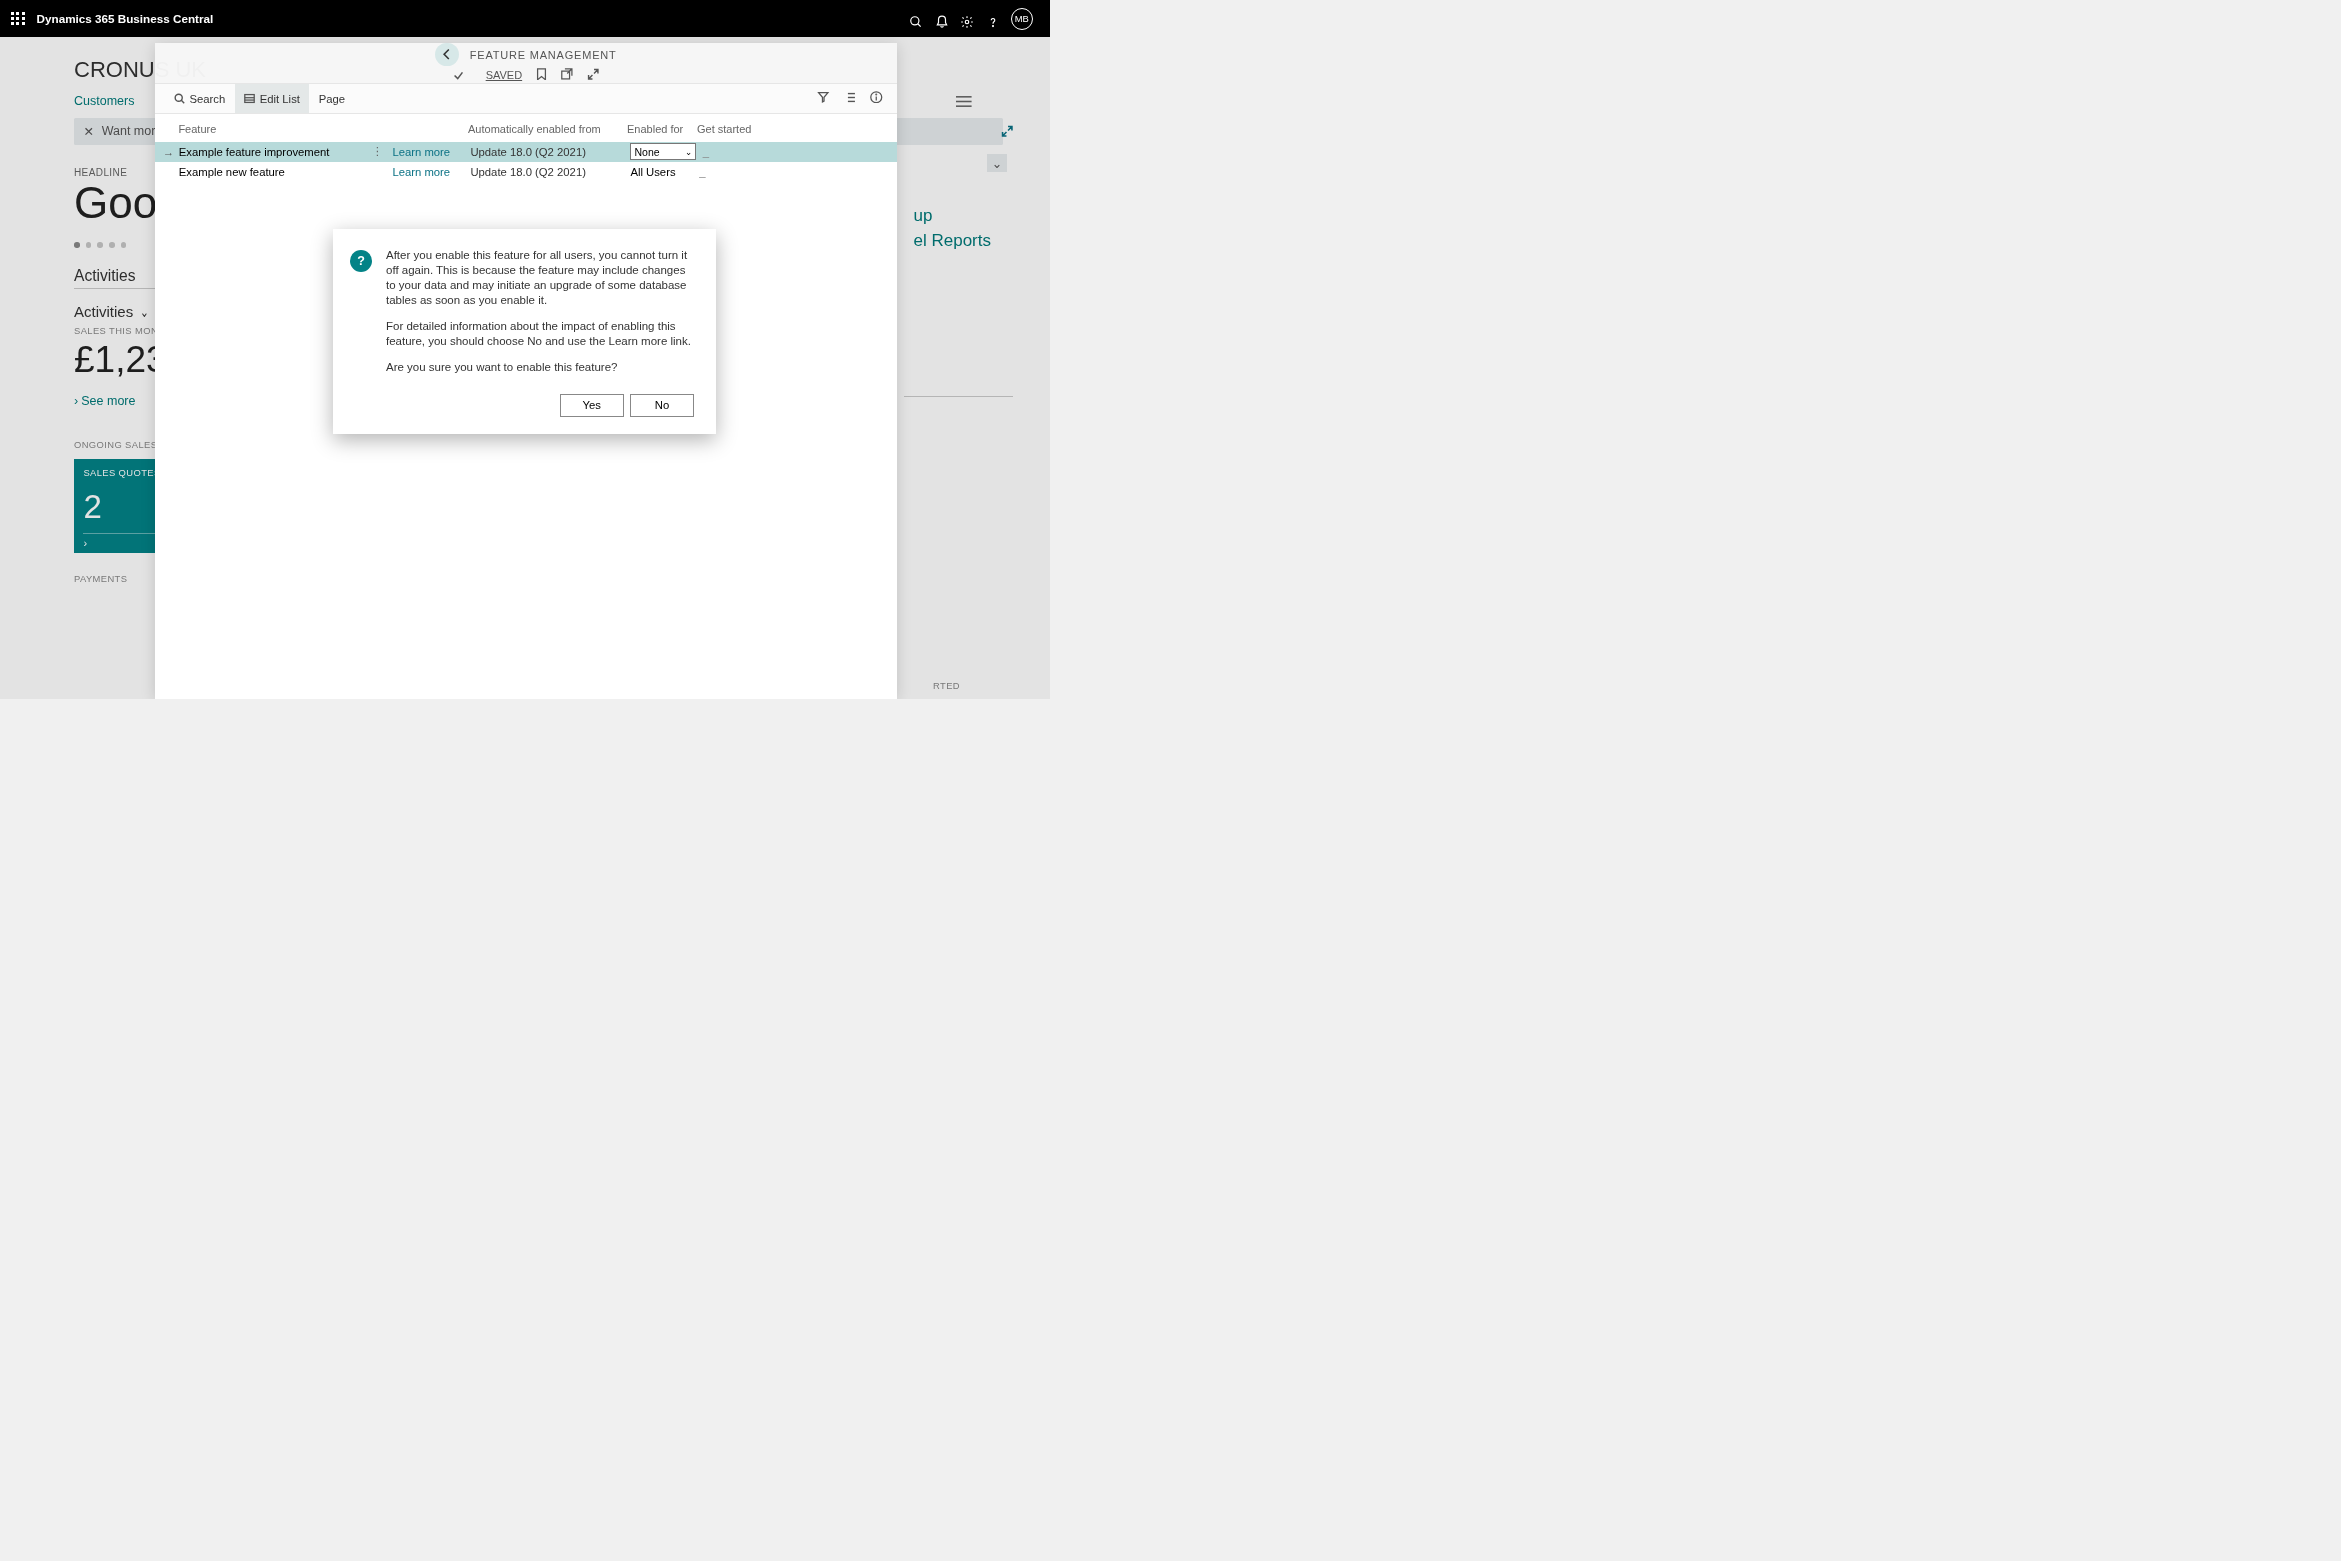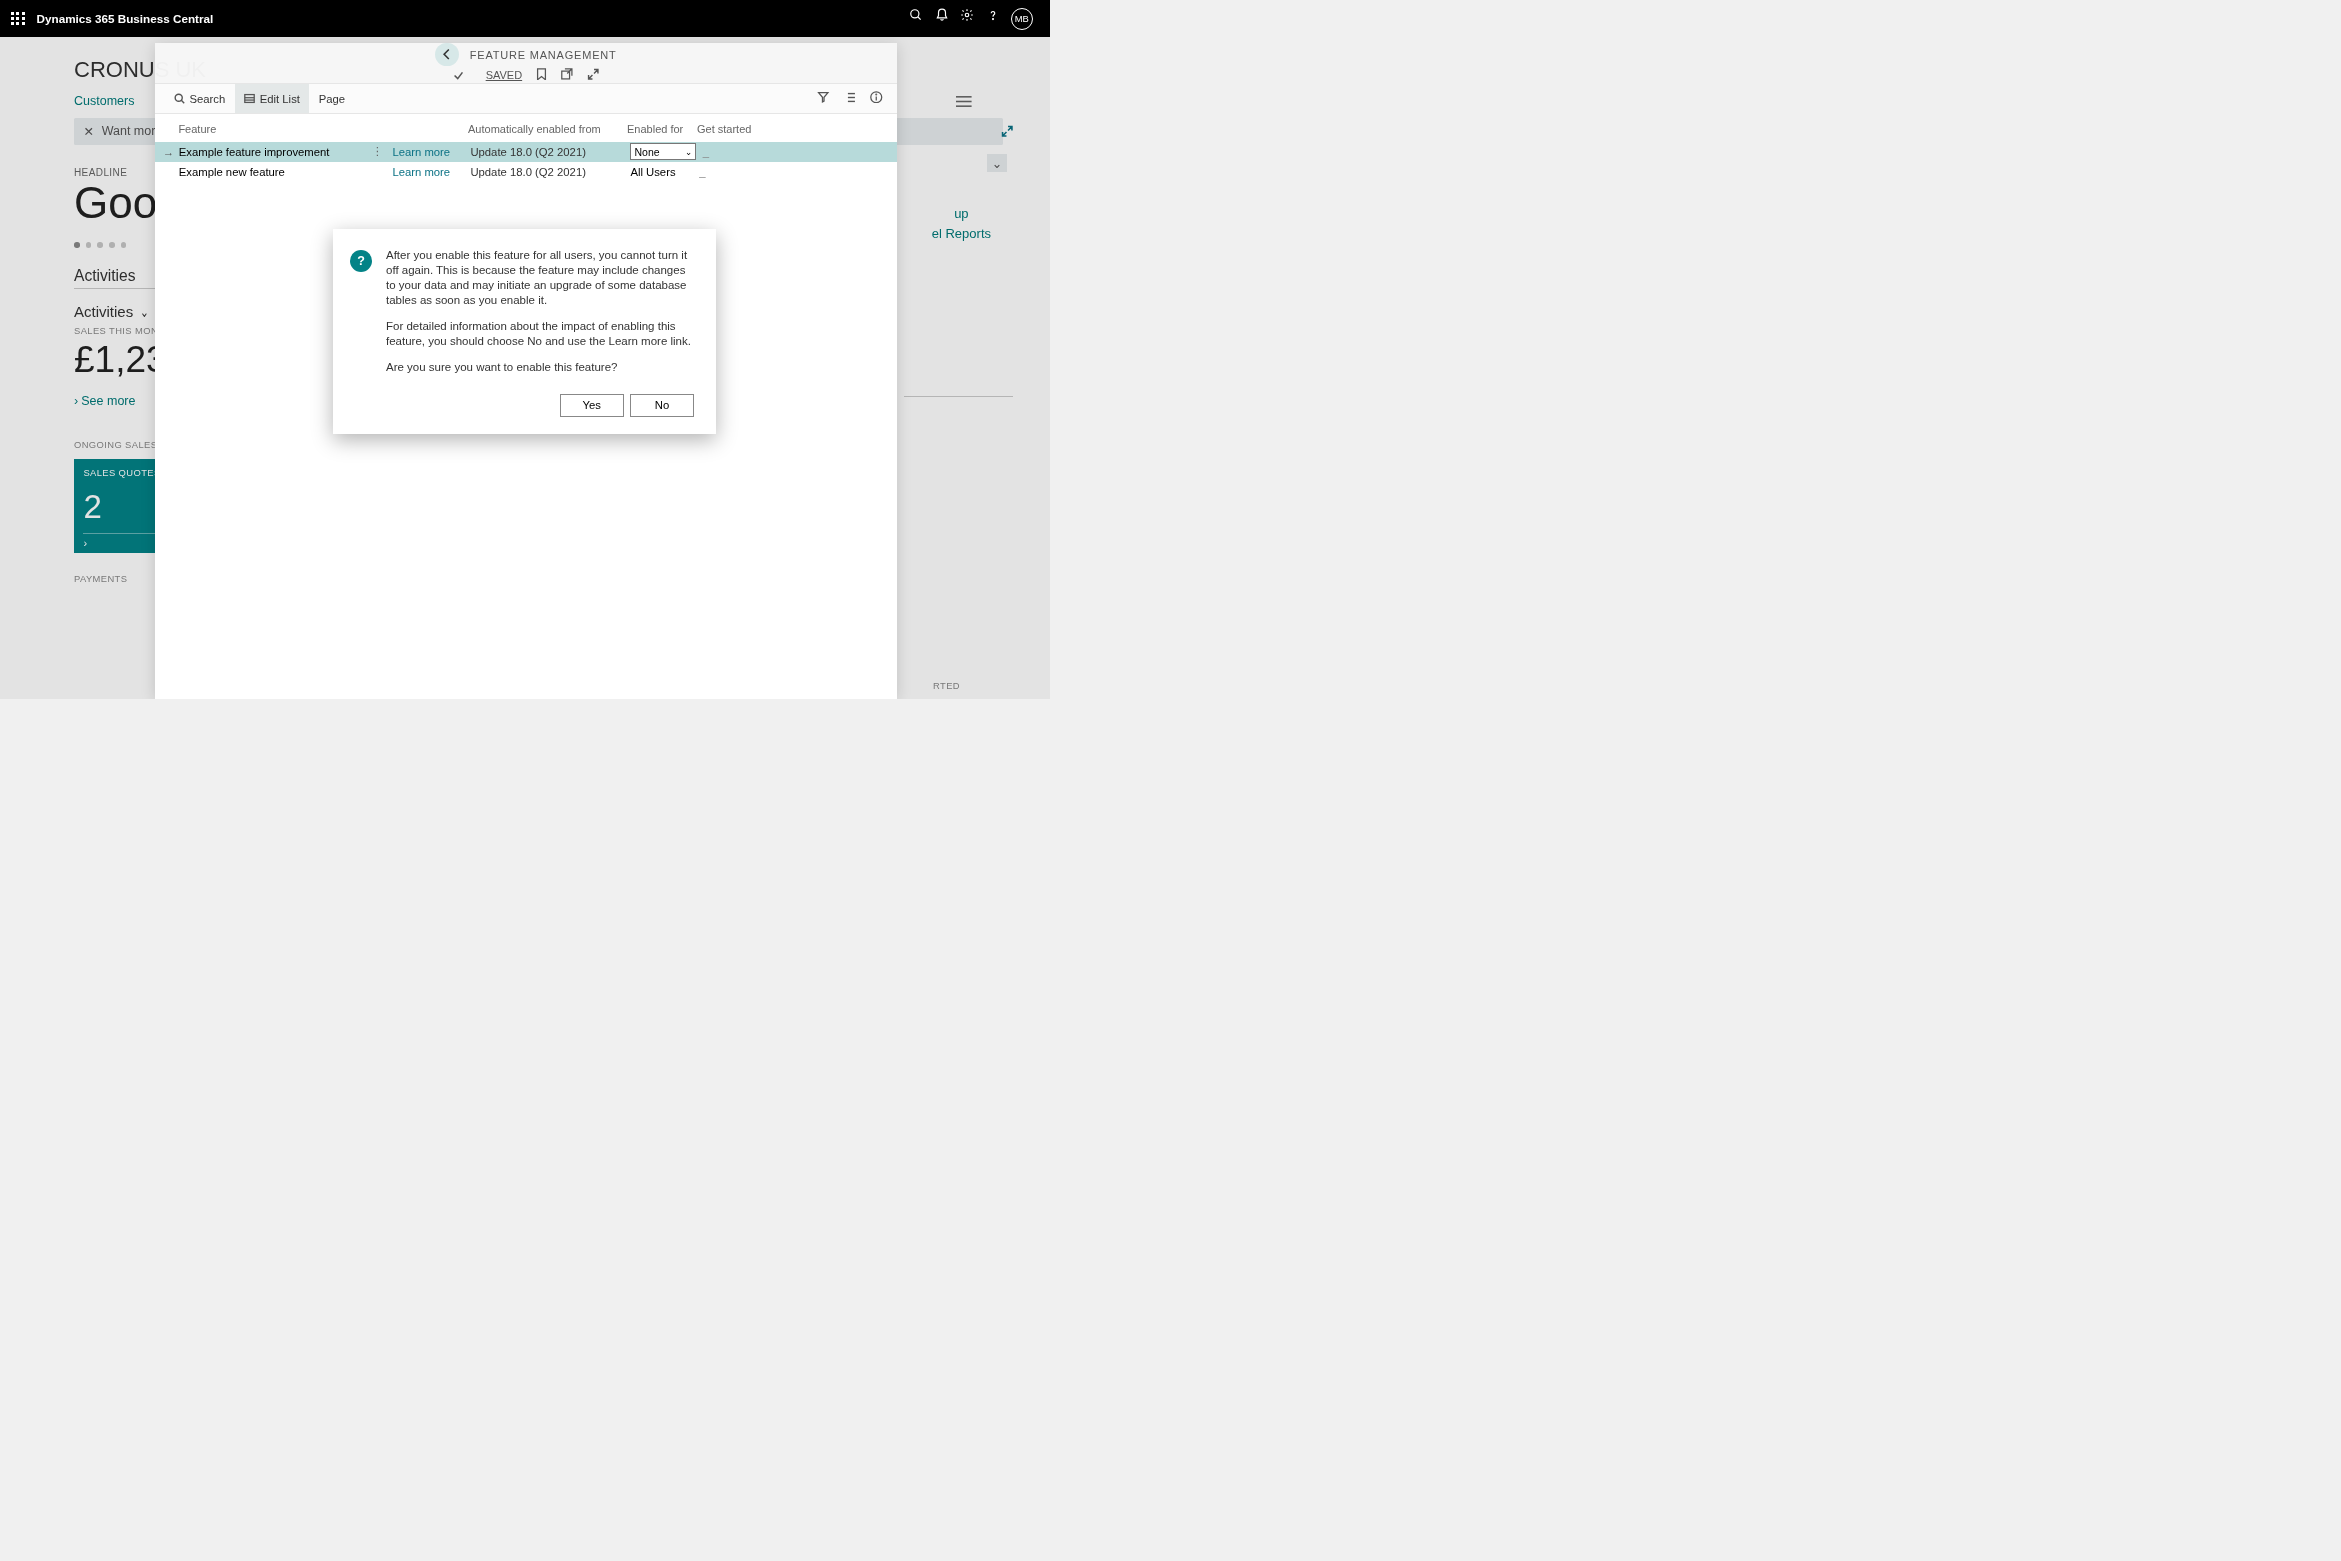--- a/index.html
+++ b/index.html
@@ -4,21 +4,21 @@
 <style>
   * { box-sizing: border-box; margin: 0; padding: 0; font-family: "Segoe UI", Arial, sans-serif; }
   body { width: 1050px; height: 699px; overflow: hidden; background: #f0f0f0; position: relative; }
 
   
   .top-bar { height: 37px; background: #000; display: flex; align-items: center; color: #fff; padding: 0 7.8px; justify-content: space-between; }
   .top-left { display: flex; align-items: center; gap: 11.7px; }
   .waffle { width: 14px; height: 14px; display: grid; grid-template-columns: repeat(3,3.1px); grid-template-rows: repeat(3,3.1px); gap: 2.3px; cursor: pointer; margin-left:3.1px;}
   .waffle span { background: #fff; width: 3.1px; height: 3.1px; }
   .app-title { font-size: 11.7px; font-weight: 600; }
-  .top-right { display: flex; align-items: flex-start; gap: 10px; padding-right: 9.4px; }
+  .top-right { display: flex; align-items: flex-end; gap: 10px; padding-right: 9.4px; }
   .hicon { width: 15.6px; height: 15.6px; display:flex; align-items:center; justify-content:center; cursor:pointer; }
   .hicon svg { stroke:#fff; fill:none; }
   .avatar { width:22px; height:22px; border:0.8px solid #fff; border-radius:50%; display:flex; align-items:center; justify-content:center; font-size:9.4px; cursor:pointer;}
   
   
   .bg-page { position:absolute; top:37px; left:0; right:0; bottom:0; background:#fff; padding:15.6px 47px 0 74px; color:#555; }
   .company { font-size:22px; font-weight:400; color:#333; margin-top:4.7px;}
   .nav-row { margin-top:11px; color:#007a7a; font-size:12.5px;}
   .info-bar { margin-top:9.4px; background:#e8ecef; padding:6.2px 9.4px; display:flex; align-items:center; gap:7.8px; border-radius:1.6px;}
   .section-label { font-size:10px; color:#666; letter-spacing:0.4px; margin-top:22px; }
@@ -33,21 +33,21 @@
   .big-num { font-size:37px; font-weight:300; color:#222; margin-top:3.1px;}
   .see-more { color:#007a7a; font-size:12.5px; margin-top:12.5px; display:flex; align-items:center; gap:3.1px;}
   .tile { background:#038387; color:#fff; width:129px; padding:7.8px 9.4px 4.7px; margin-top:9.4px; position:relative;}
   .tile-label { font-size:9.4px; letter-spacing:0.4px; padding-bottom:4.7px;}
   .tile-num { font-size:33px; font-weight:300; border-top:0.8px solid rgba(255,255,255,0); padding:4.7px 0 6.2px;}
   .tile-foot { border-top: 0.8px solid rgba(255,255,255,0.4); padding-top:3.1px; font-size:11px;}
   .ham-lines { position:absolute; top:59px; right:78px; cursor:pointer;}
   .ham-lines svg{stroke:#666;}
   .expand-bg { position:absolute; top:88px; right:37px; cursor:pointer;}
   .chev-box { position:absolute; top:117px; right:43px; background:#e8ecef; padding:1.6px 4.7px; cursor:pointer;}
-  .right-links { position:absolute; top:169px; right:59px; text-align:center; color:#007a7a; font-size:13px;}
+  .right-links { position:absolute; top:169px; right:59px; text-align:left; color:#007a7a; font-size:17px;}
   .right-divider { position:absolute; top:359px; right:37px; width:109px; border-top:0.8px solid #ccc;}
   .right-started { position:absolute; bottom:7.8px; right:90px; font-size:9.4px; color:#888; letter-spacing:0.4px;}
 
   
   .backdrop { position:absolute; top:37px; left:0; right:0; bottom:0; background:rgba(0,0,0,0.11); pointer-events:none; }
   .panel-wrap { position:absolute; top:43px; left:155px; width:742px; bottom:0; pointer-events:auto; }
   .panel { position:absolute; inset:0; background:rgba(247,247,247,0.97); box-shadow: 0 2.3px 14px rgba(0,0,0,0.15); }
   .panel-header { height:41px; display:flex; align-items:center; padding:0 14px; border-bottom:0.8px solid #e6e6e6; justify-content:space-between;flex-direction:column;}
   .ph-left { display:flex; align-items:center; gap:11px;}
   .back-btn { width:23.4px; height:23.4px; border-radius:50%; background:#d7e8e8; display:flex; align-items:center; justify-content:center; cursor:pointer;}

